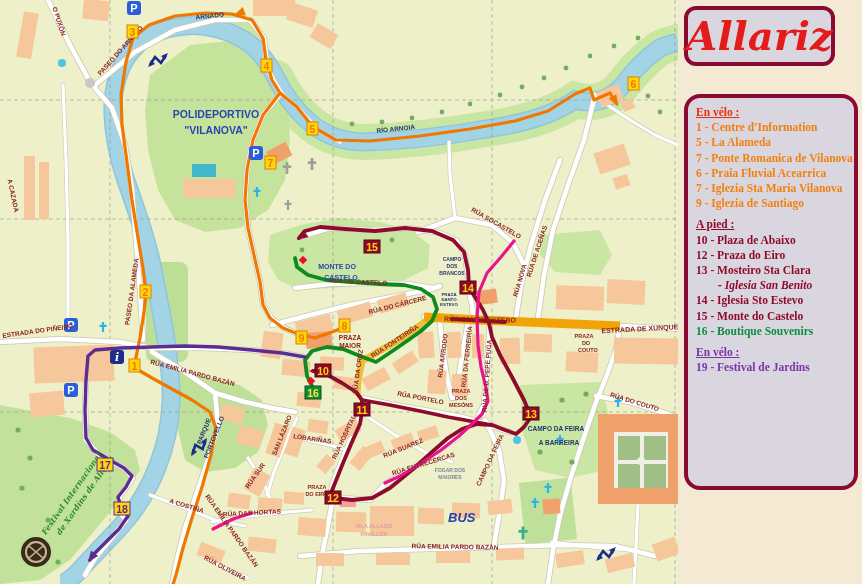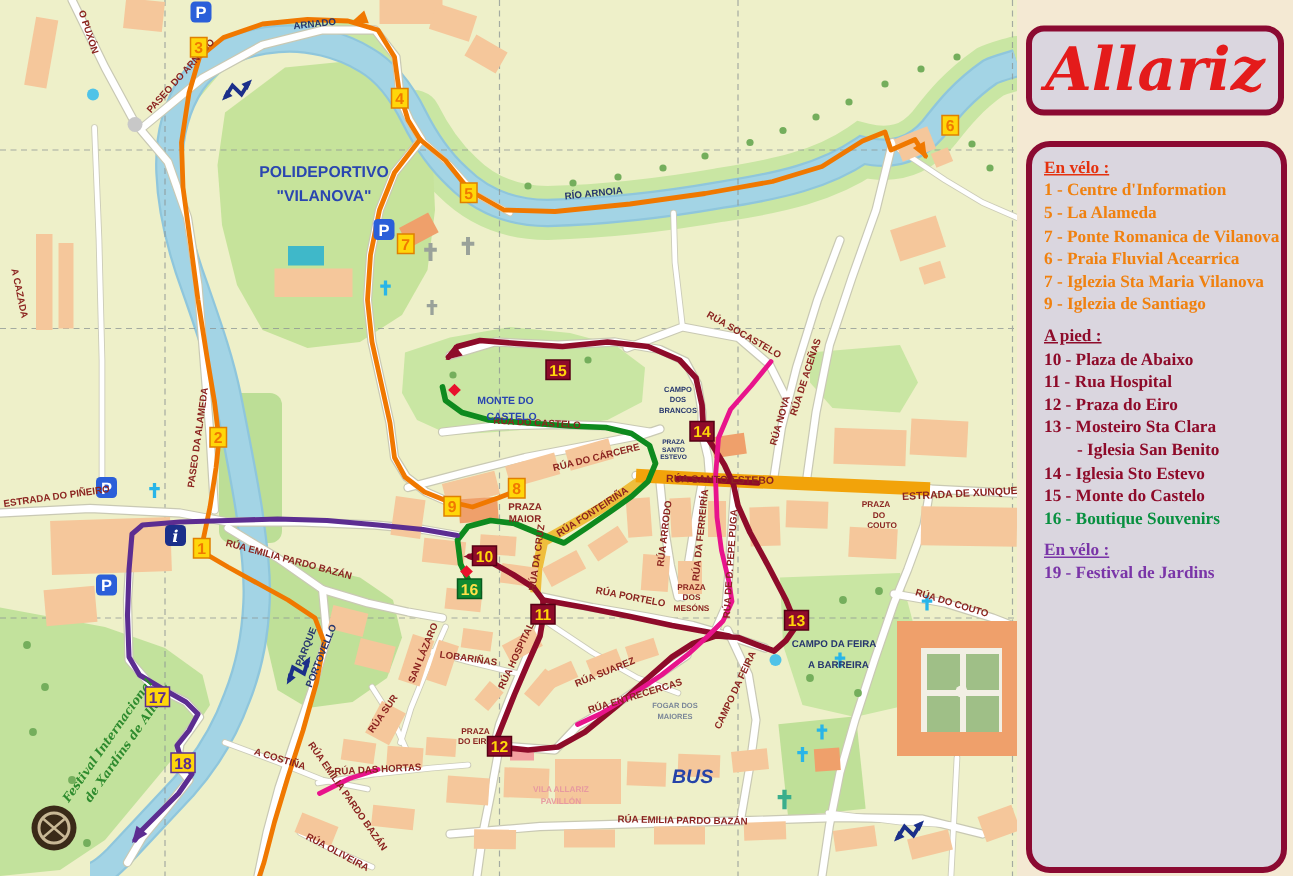--- a/index.html
+++ b/index.html
@@ -36,31 +36,31 @@
   .mk-pied rect{fill:#8E0B2A;stroke:#560014;stroke-width:1;}
   .mk-pied text{fill:#FFD60A;}
   .mk-green rect{fill:#0E8A30;stroke:#075A1E;stroke-width:1;}
   .mk-green text{fill:#FFE04A;}
   .mk-v2 rect{fill:#FFD60A;stroke:#5C2D91;stroke-width:1;}
   .mk-v2 text{fill:#5C2D91;}
   .mk text{font:bold 10.5px "Liberation Sans",sans-serif;text-anchor:middle;}
 
   
   .panel{position:absolute;box-sizing:border-box;border:4px solid #8B0A32;background:#DAD6DF;}
-  .titlebox{left:684px;top:17px;width:172px;height:60px;border-radius:12px;
+  .titlebox{left:684px;top:6px;width:151px;height:60px;border-radius:12px;
             display:flex;align-items:center;justify-content:center;}
   .titlebox .t{font:italic bold 40px "DejaVu Serif",serif;color:#E41B1B;line-height:1;}
-  .legendbox{left:684px;top:94px;width:174px;height:488px;border-radius:16px;
+  .legendbox{left:684px;top:94px;width:174px;height:396px;border-radius:16px;
              padding:7px 6px 4px 8px;font:bold 11.5px "Liberation Serif",serif;}
   .legendbox .ln{white-space:nowrap;line-height:15.2px;}
   .h-velo1{color:#E5310E;text-decoration:underline;}
   .i-velo1{color:#F0810F;}
   .h-pied{color:#8E0B2A;text-decoration:underline;margin-top:6px;}
   .i-pied{color:#8E0B2A;}
-  .i-pied-sub{color:#8E0B2A;padding-left:22px;}
+  .i-pied-sub{color:#8E0B2A;padding-left:22px;font-style:italic;}
   .i-green{color:#089040;}
   .h-velo2{color:#7A35A8;text-decoration:underline;margin-top:6px;}
   .i-velo2{color:#7A35A8;}
   .sig{color:#E4134F;margin-top:10px;}
   .sig .dot{display:inline-block;width:8px;height:8px;border-radius:50%;background:#E4134F;margin-right:5px;}
 </style>
 </head>
 <body>
 
 <div class="stage">
@@ -507,21 +507,20 @@
 <div class="panel legendbox">
   <div class="ln h-velo1">En vélo :</div>
   <div class="ln i-velo1">1 - Centre d'Information</div>
   <div class="ln i-velo1">5 - La Alameda</div>
   <div class="ln i-velo1">7 - Ponte Romanica de Vilanova</div>
   <div class="ln i-velo1">6 - Praia Fluvial Acearrica</div>
   <div class="ln i-velo1">7 - Iglezia Sta Maria Vilanova</div>
   <div class="ln i-velo1">9 - Iglezia de Santiago</div>
   <div class="ln h-pied">A pied :</div>
   <div class="ln i-pied">10 - Plaza de Abaixo</div>
-  <div class="ln i-pied">11 - Rua Hospital</div>
   <div class="ln i-pied">12 - Praza do Eiro</div>
   <div class="ln i-pied">13 - Mosteiro Sta Clara</div>
   <div class="ln i-pied-sub">- Iglesia San Benito</div>
   <div class="ln i-pied">14 - Iglesia Sto Estevo</div>
   <div class="ln i-pied">15 - Monte do Castelo</div>
   <div class="ln i-green">16 - Boutique Souvenirs</div>
   <div class="ln h-velo2">En vélo :</div>
   <div class="ln i-velo2">19 - Festival de Jardins</div>
 </div>
 

